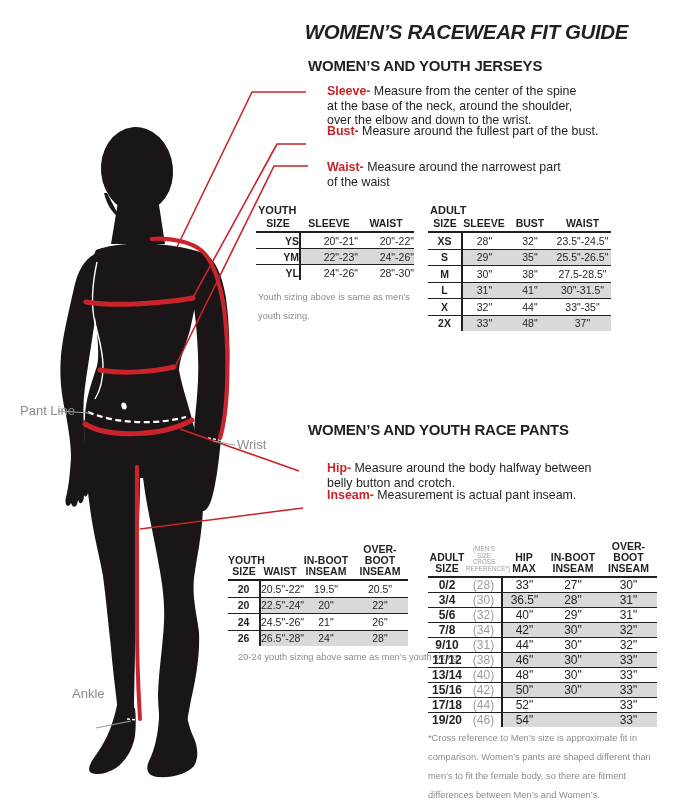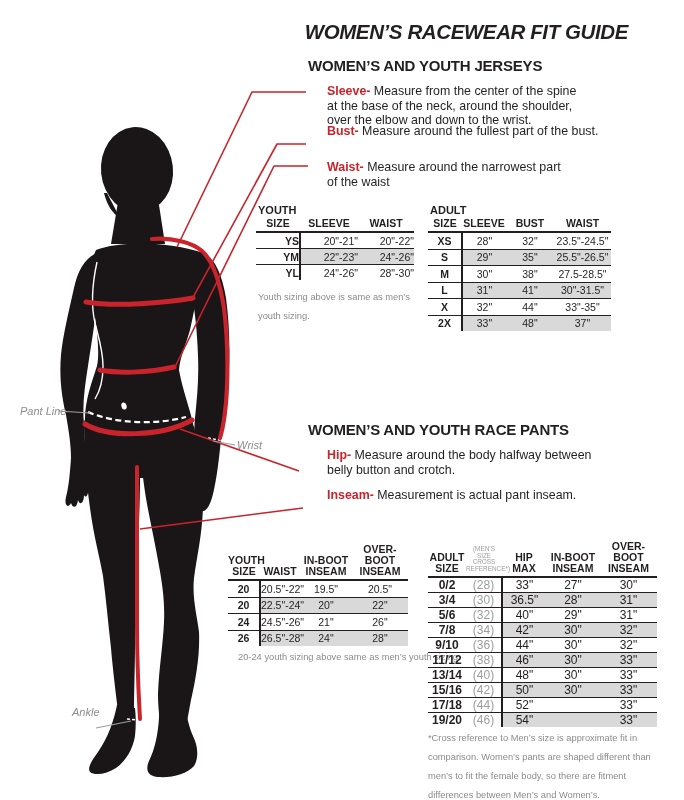--- a/index.html
+++ b/index.html
@@ -17,21 +17,21 @@
   .abs{position:absolute;margin:0;}
   .title{
     left:298px;top:21px;width:330px;text-align:right;
     font-style:italic;font-weight:bold;font-size:20.5px;line-height:1.1;
     letter-spacing:-0.4px;
   }
   .h2{font-weight:bold;font-size:15px;line-height:1.1;letter-spacing:-0.2px;}
   .mpara{font-size:12.4px;line-height:14.6px;margin-left:19px;}
   .mlbl{color:var(--accent-red);font-weight:bold;}
   .gnote{color:var(--muted-gray);font-size:9.3px;line-height:19px;}
-  .figlbl{color:var(--muted-gray);font-size:11px;line-height:10px;font-style:italic;}
+  .figlbl{color:var(--muted-gray);font-size:13px;line-height:10px;}
   .tlabel{font-weight:bold;font-size:11px;}
 
   table{position:absolute;border-collapse:collapse;table-layout:fixed;}
   th{
     font-weight:bold;vertical-align:bottom;padding:0 0 2px 0;
     white-space:pre-line;font-size:10.5px;line-height:11px;text-align:center;
   }
   thead th{border-bottom:2px solid var(--ink);}
   td{text-align:center;font-size:10.5px;padding:0;vertical-align:middle;}
   tbody td{border-bottom:1px solid var(--ink);}
@@ -116,37 +116,37 @@
 
     <g fill="none" stroke="#9aa0a3" stroke-width="1.1">
       <path d="M58,411 L90,413"></path>
       <path d="M213,441 L235,445"></path>
       <path d="M96,728 L131,721"></path>
     </g>
   </svg>
 
   <span class="abs figlbl" style="left:20px;top:406px;">Pant Line</span>
   <span class="abs figlbl" style="left:237px;top:440px;">Wrist</span>
-  <span class="abs figlbl" style="left:72px;top:707px;">Ankle</span>
+  <span class="abs figlbl" style="left:72px;top:689px;">Ankle</span>
 
   <h1 class="abs title">WOMEN’S RACEWEAR FIT GUIDE</h1>
   <h2 class="abs h2" style="left:308px;top:58px;">WOMEN’S AND YOUTH JERSEYS</h2>
 
   <p class="abs mpara" style="left:308px;top:84px;width:258px;">
     <span class="mlbl">Sleeve-</span><span> Measure from the center of the spine at the base of the neck, around the shoulder, over the elbow and down to the wrist.</span>
   </p>
   <p class="abs mpara" style="left:308px;top:124px;width:310px;">
     <span class="mlbl">Bust-</span><span> Measure around the fullest part of the bust.</span>
   </p>
   <p class="abs mpara" style="left:308px;top:160px;width:244px;">
     <span class="mlbl">Waist-</span><span> Measure around the narrowest part of the waist</span>
   </p>
 
   <h2 class="abs h2" style="left:308px;top:422px;">WOMEN’S AND YOUTH RACE PANTS</h2>
-  <p class="abs mpara" style="left:308px;top:448px;width:268px;">
+  <p class="abs mpara" style="left:308px;top:461px;width:268px;">
     <span class="mlbl">Hip-</span><span> Measure around the body halfway between belly button and crotch.</span>
   </p>
   <p class="abs mpara" style="left:308px;top:488px;width:300px;">
     <span class="mlbl">Inseam-</span><span> Measurement is actual pant inseam.</span>
   </p>
 
   <span class="abs tlabel" style="left:258px;top:204px;">YOUTH</span>
   <table class="t-yj" style="left:256px;top:218px;width:158px;">
     <colgroup>
         <col style="width:44px">
@@ -334,21 +334,21 @@
       </tr>
         <tr>
         <td>7/8</td>
         <td>(34)</td>
         <td>42"</td>
         <td>30"</td>
         <td>32"</td>
       </tr>
         <tr>
         <td>9/10</td>
-        <td>(36)</td>
+        <td>(31)</td>
         <td>44"</td>
         <td>30"</td>
         <td>32"</td>
       </tr>
         <tr>
         <td>11/12</td>
         <td>(38)</td>
         <td>46"</td>
         <td>30"</td>
         <td>33"</td>

